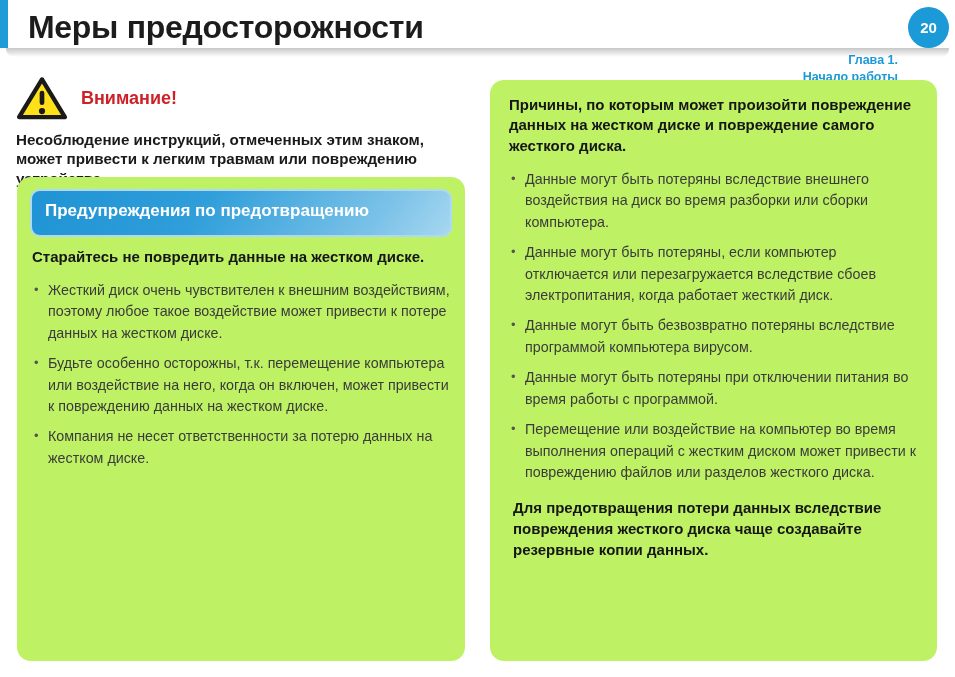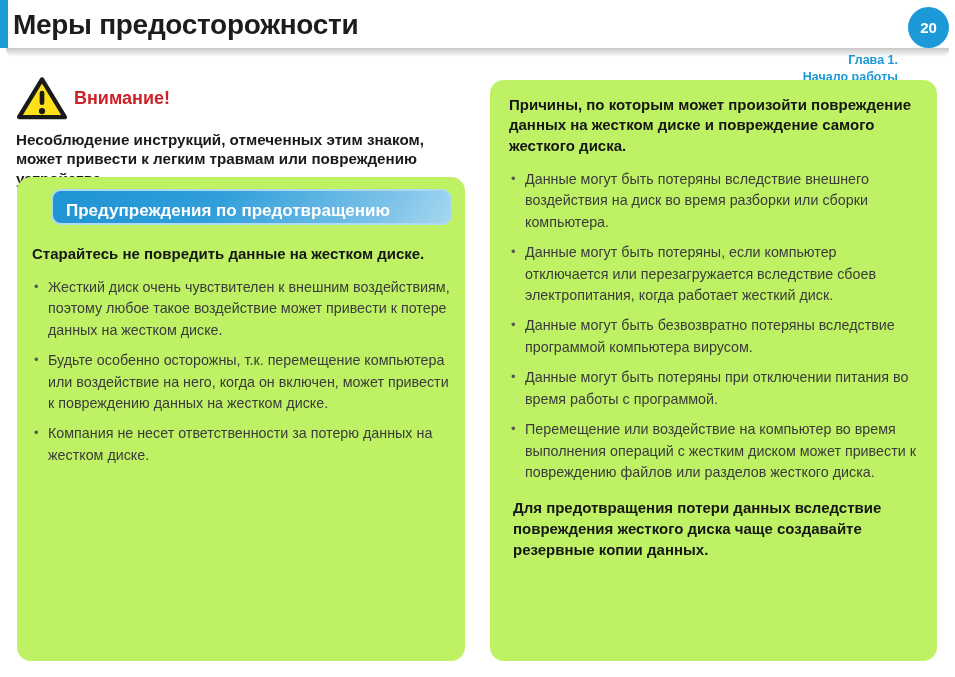--- a/index.html
+++ b/index.html
@@ -27,22 +27,22 @@
     border-radius: 0 0 8px 8px;
   }
   .accent-bar {
     position: absolute;
     left: 0; top: 0;
     width: 8px; height: 48px;
     background: #1e9cd8;
   }
   .page-title {
     position: absolute;
-    left: 13px; top: 9px;
-    font-size: 28px;
+    left: 28px; top: 9px;
+    font-size: 32px;
     font-weight: 700;
     letter-spacing: -0.3px;
     color: #1c1c1c;
     white-space: nowrap;
   }
   .chapter {
     position: absolute;
     right: 57px; top: 8px;
     text-align: right;
     color: #1b9ad7;
@@ -67,21 +67,21 @@
 
   
   .warning-intro {
     position: absolute;
     left: 16px; top: 76px;
     width: 452px;
   }
   .warning-head {
     display: flex;
     align-items: center;
-    gap: 6px;
+    gap: 13px;
   }
   .warning-head svg { display: block; flex: 0 0 auto; }
   .warning-label {
     color: #ce2127;
     font-size: 18px;
     font-weight: 700;
   }
   .warning-text {
     margin-top: 9px;
     font-size: 15.2px;
@@ -108,31 +108,30 @@
   }
 
   .banner {
     border-radius: 10px;
     border: 2px solid #aed9f2;
     background: linear-gradient(125deg, #1f93d4 0%, #2f9eda 40%, #7cc2e8 82%, #a6d7f0 100%);
     color: #ffffff;
     font-size: 17px;
     font-weight: 700;
     line-height: 1.33;
-    padding: 9px 13px 0 13px;
-    margin-left: 21px;
+    padding: 9px 13px 12px 13px;
   }
 
   .lead {
     font-size: 15px;
     font-weight: 700;
     color: #161616;
     line-height: 1.35;
   }
-  .panel-left .lead { margin: 19px 2px 0 2px; }
+  .panel-left .lead { margin: 10px 2px 0 2px; }
   .panel-right .lead { margin: 2px 2px 0 2px; }
 
   ul.bullets {
     list-style: none;
     margin: 13px 0 0 2px;
   }
   ul.bullets li {
     position: relative;
     padding-left: 16px;
     font-size: 14.3px;

